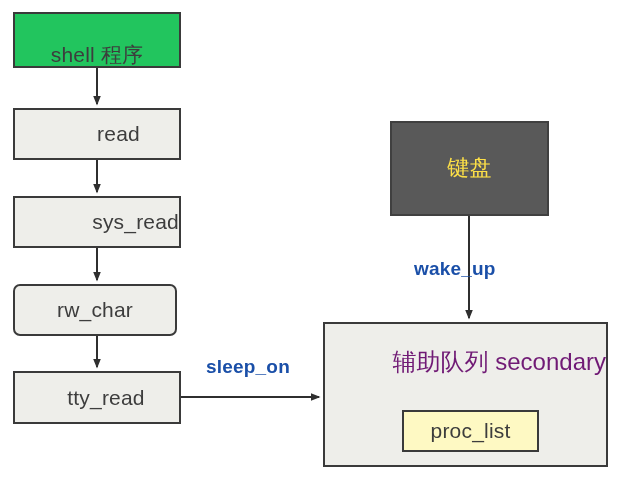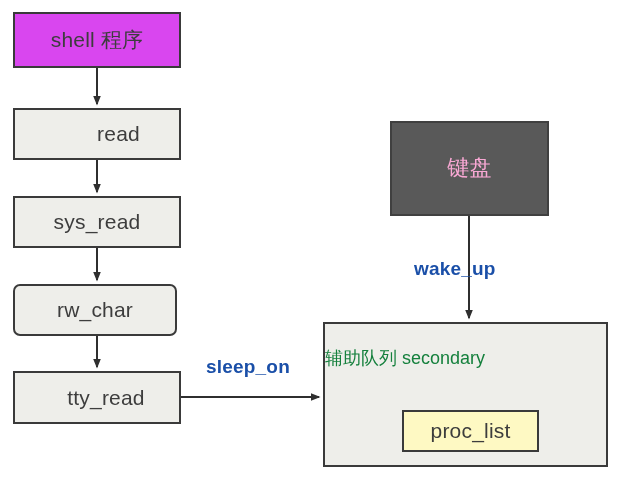--- a/index.html
+++ b/index.html
@@ -24,42 +24,42 @@
     display: flex;
     align-items: center;
     justify-content: center;
     color: #3d3d3d;
     font-size: 21px;
     line-height: 1.1;
     letter-spacing: 0.2px;
     white-space: nowrap;
   }
   .node.plain  { background: #eeeeea; }
-  .node.green  { background: #d946ef; }
-  .node.dark   { background: #595959; color: #f9a8d4; border-color: #404040; }
+  .node.green  { background: #22c55e; align-items: flex-end; }
+  .node.dark   { background: #595959; color: #fde047; border-color: #404040; }
   .node.orange { background: #fef9c3; border-color: #3a3a3a; }
 
   .node-label {
     display: block;
   }
 
   .big-box {
     position: absolute;
     box-sizing: border-box;
     border: 2px solid #3a3a3a;
     background: #eeeeea;
   }
   .big-box-title {
     position: absolute;
     left: 0;
     right: 0;
     top: 22px;
-    text-align: left;
-    color: #15803d;
-    font-size: 18px;
+    text-align: right;
+    color: #701a75;
+    font-size: 24px;
     white-space: nowrap;
   }
 
   .edge-label {
     position: absolute;
     color: #1a4fa8;
     font-weight: bold;
     font-size: 19px;
     white-space: nowrap;
     letter-spacing: 0.2px;
@@ -97,21 +97,21 @@
   </svg>
 
   <div class="node green" style="left:13px; top:12px; width:168px; height:56px;">
     <span class="node-label">shell 程序</span>
   </div>
 
   <div class="node plain" style="left:13px; top:108px; width:168px; height:52px;padding-left:43px;">
     <span class="node-label">read</span>
   </div>
 
-  <div class="node plain" style="left:13px; top:196px; width:168px; height:52px;">
+  <div class="node plain" style="left:13px; top:196px; width:168px; height:52px;justify-content:flex-end;">
     <span class="node-label">sys_read</span>
   </div>
 
   <div class="node plain" style="left:13px; top:284px; width:164px; height:52px;border-radius:7px;">
     <span class="node-label">rw_char</span>
   </div>
 
   <div class="node plain" style="left:13px; top:371px; width:168px; height:53px;padding-left:18px;">
     <span class="node-label">tty_read</span>
   </div>

